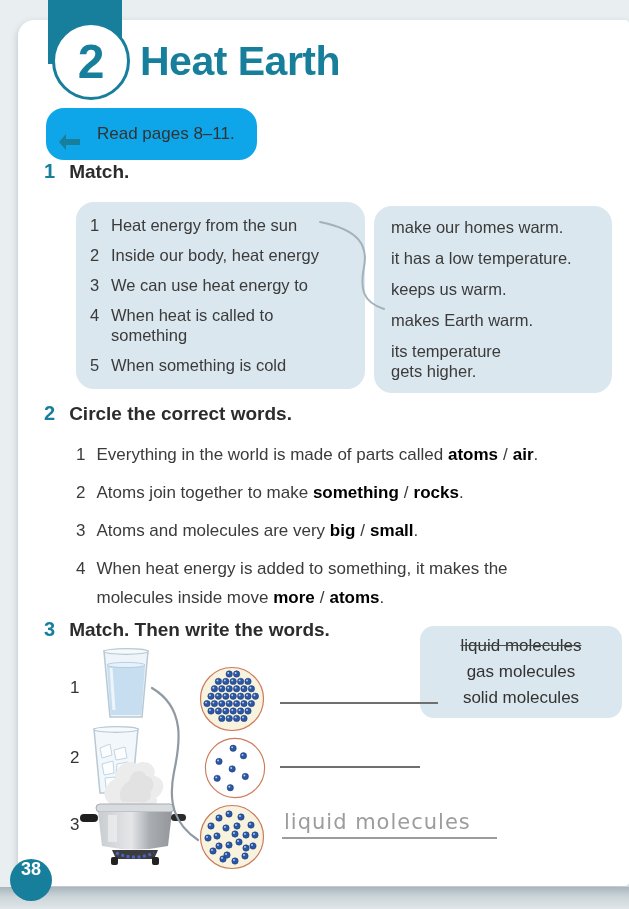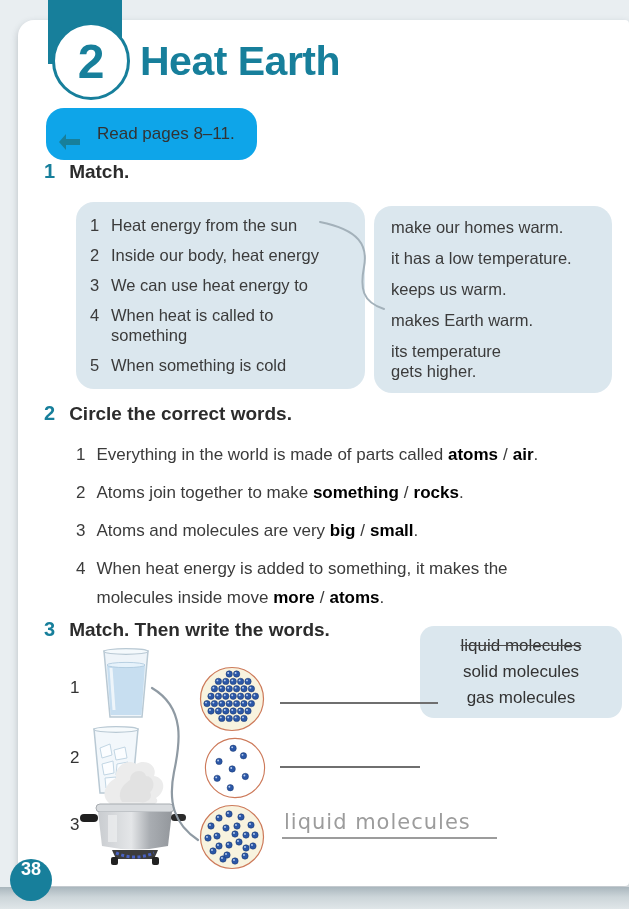--- a/index.html
+++ b/index.html
@@ -169,22 +169,22 @@
   </div>
 </div>
 
 <div class="ex-head" style="left:44px;top:618px;">
   <span class="ex-num">3</span>
   <span class="ex-title">Match. Then write the words.</span>
 </div>
 
 <div class="word-box">
   <div class="struck">liquid molecules</div>
+  <div>gas molecules</div>
   <div>solid molecules</div>
-  <div>gas molecules</div>
 </div>
 
 <div class="row-num" style="left:70px;top:678px;">1</div>
 <div class="row-num" style="left:70px;top:748px;">2</div>
 <div class="row-num" style="left:70px;top:815px;">3</div>
 
 <div class="art" style="left:98px;top:648px;">
   <svg width="56" height="72" viewBox="0 0 56 72">
     <path d="M6 3 L50 3 L44 69 L12 69 Z" fill="#eef4f9" stroke="#b9c9d4" stroke-width="1.5"></path>
     <path d="M9 17 L47 17 L43.5 67 L12.5 67 Z" fill="#c7def0"></path>

